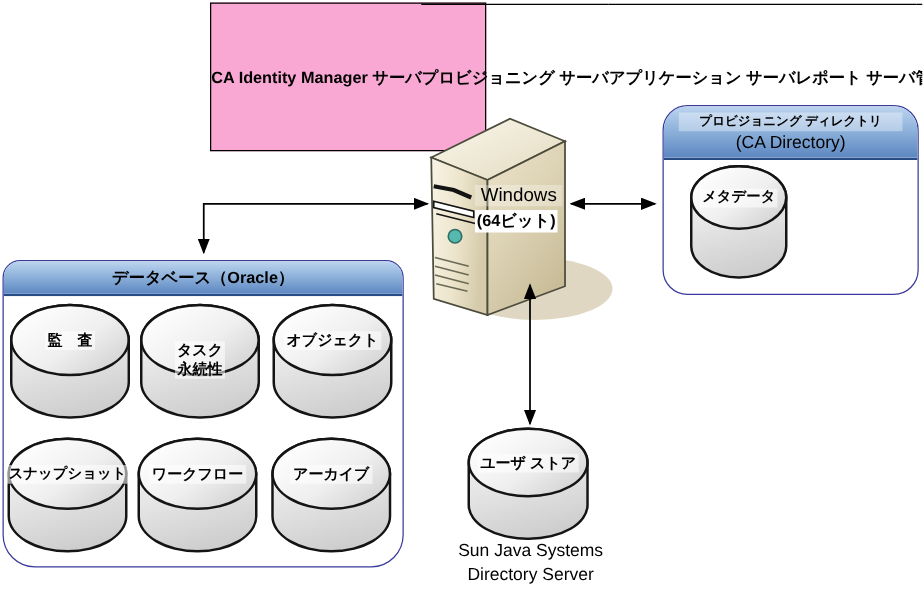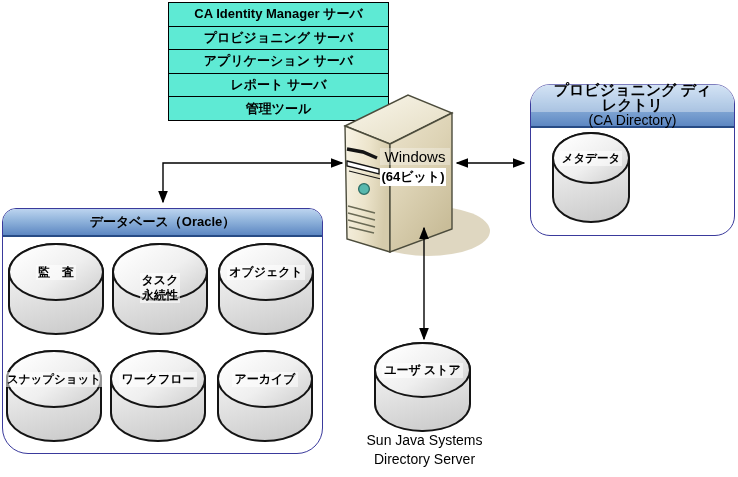--- a/index.html
+++ b/index.html
@@ -3,42 +3,42 @@
 <meta charset="utf-8">
 <style>
   html,body{margin:0;padding:0;background:#fff;}
   .canvas{
     position:relative;width:738px;height:477px;background:#ffffff;overflow:hidden;
     font-family:"Liberation Sans","DejaVu Sans",sans-serif;color:#000;
   }
   
   .stack{
     position:absolute;left:168px;top:2px;width:219px;height:117px;
-    border:1px solid #000;background:#5eead4;display:flex;flex-direction:column;z-index:1;
+    border:1px solid #000;background:#f9a8d4;display:flex;flex-direction:row;z-index:1;
   }
   .stack-row{
     flex:1;display:flex;align-items:center;justify-content:center;
     font-size:13px;font-weight:bold;white-space:nowrap;
   }
   .stack-row + .stack-row{border-top:1px solid #000;}
   
   .groupbox{
     position:absolute;background:#fff;border:1px solid #3a3a9c;z-index:1;box-sizing:border-box;
   }
   .db-box{left:2px;top:208px;width:321px;height:246px;border-radius:14px 14px 26px 26px;}
   .prov-box{left:530px;top:84px;width:205px;height:152px;border-radius:20px;}
   .box-header{
     background:linear-gradient(180deg,#bcd4ef 0%,#8db1da 48%,#5d87c2 100%);
     border-bottom:2px solid #274b85;
     display:flex;flex-direction:column;align-items:center;justify-content:center;
     text-align:center;
   }
   .db-box .box-header{height:26px;border-radius:13px 13px 0 0;font-size:13px;font-weight:bold;}
   .prov-box .box-header{height:41px;border-radius:19px 19px 0 0;}
-  .prov-title{font-size:15px;font-weight:bold;line-height:15px;background:rgba(255,255,255,.35);padding:0 16px;}
+  .prov-title{font-size:10px;font-weight:bold;line-height:15px;background:rgba(255,255,255,.35);padding:0 16px;}
   .prov-sub{font-size:14px;line-height:17px;}
   
   .cyl{position:absolute;z-index:2;}
   .cyl-body{
     position:absolute;inset:0;box-sizing:border-box;border:2px solid #141414;
     background:linear-gradient(165deg,#f7f7f7 0%,#e6e6e6 45%,#c8c8c8 100%);
   }
   .cyl-top{
     position:absolute;left:0;right:0;top:0;box-sizing:border-box;border:2px solid #141414;border-radius:50%;
     background:linear-gradient(145deg,#ffffff 8%,#efefef 55%,#cccccc 100%);

